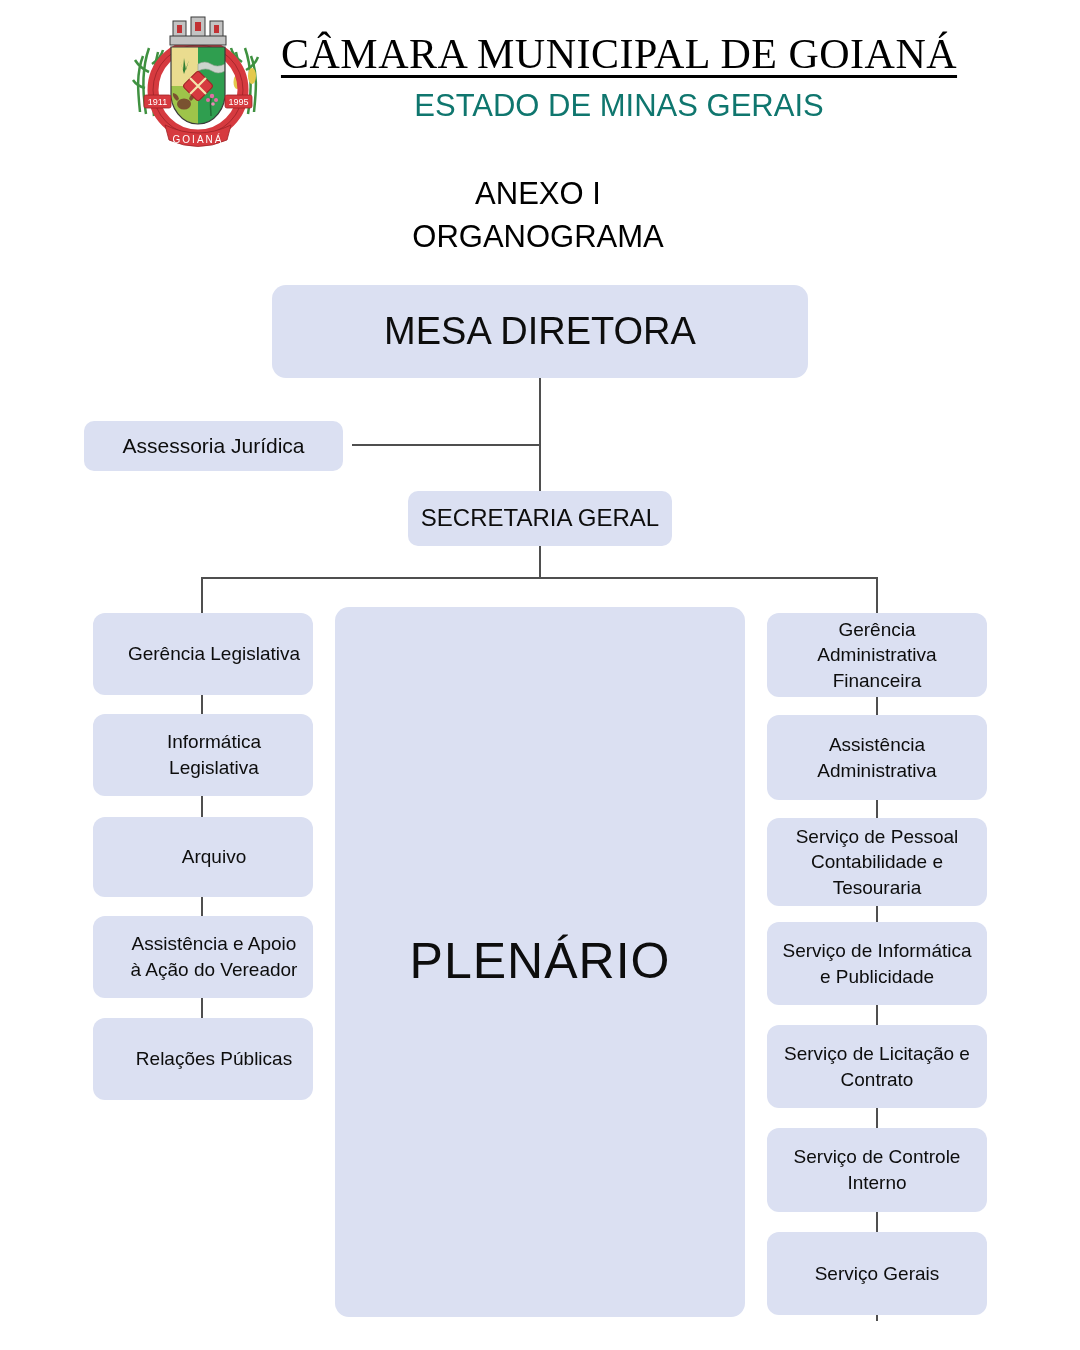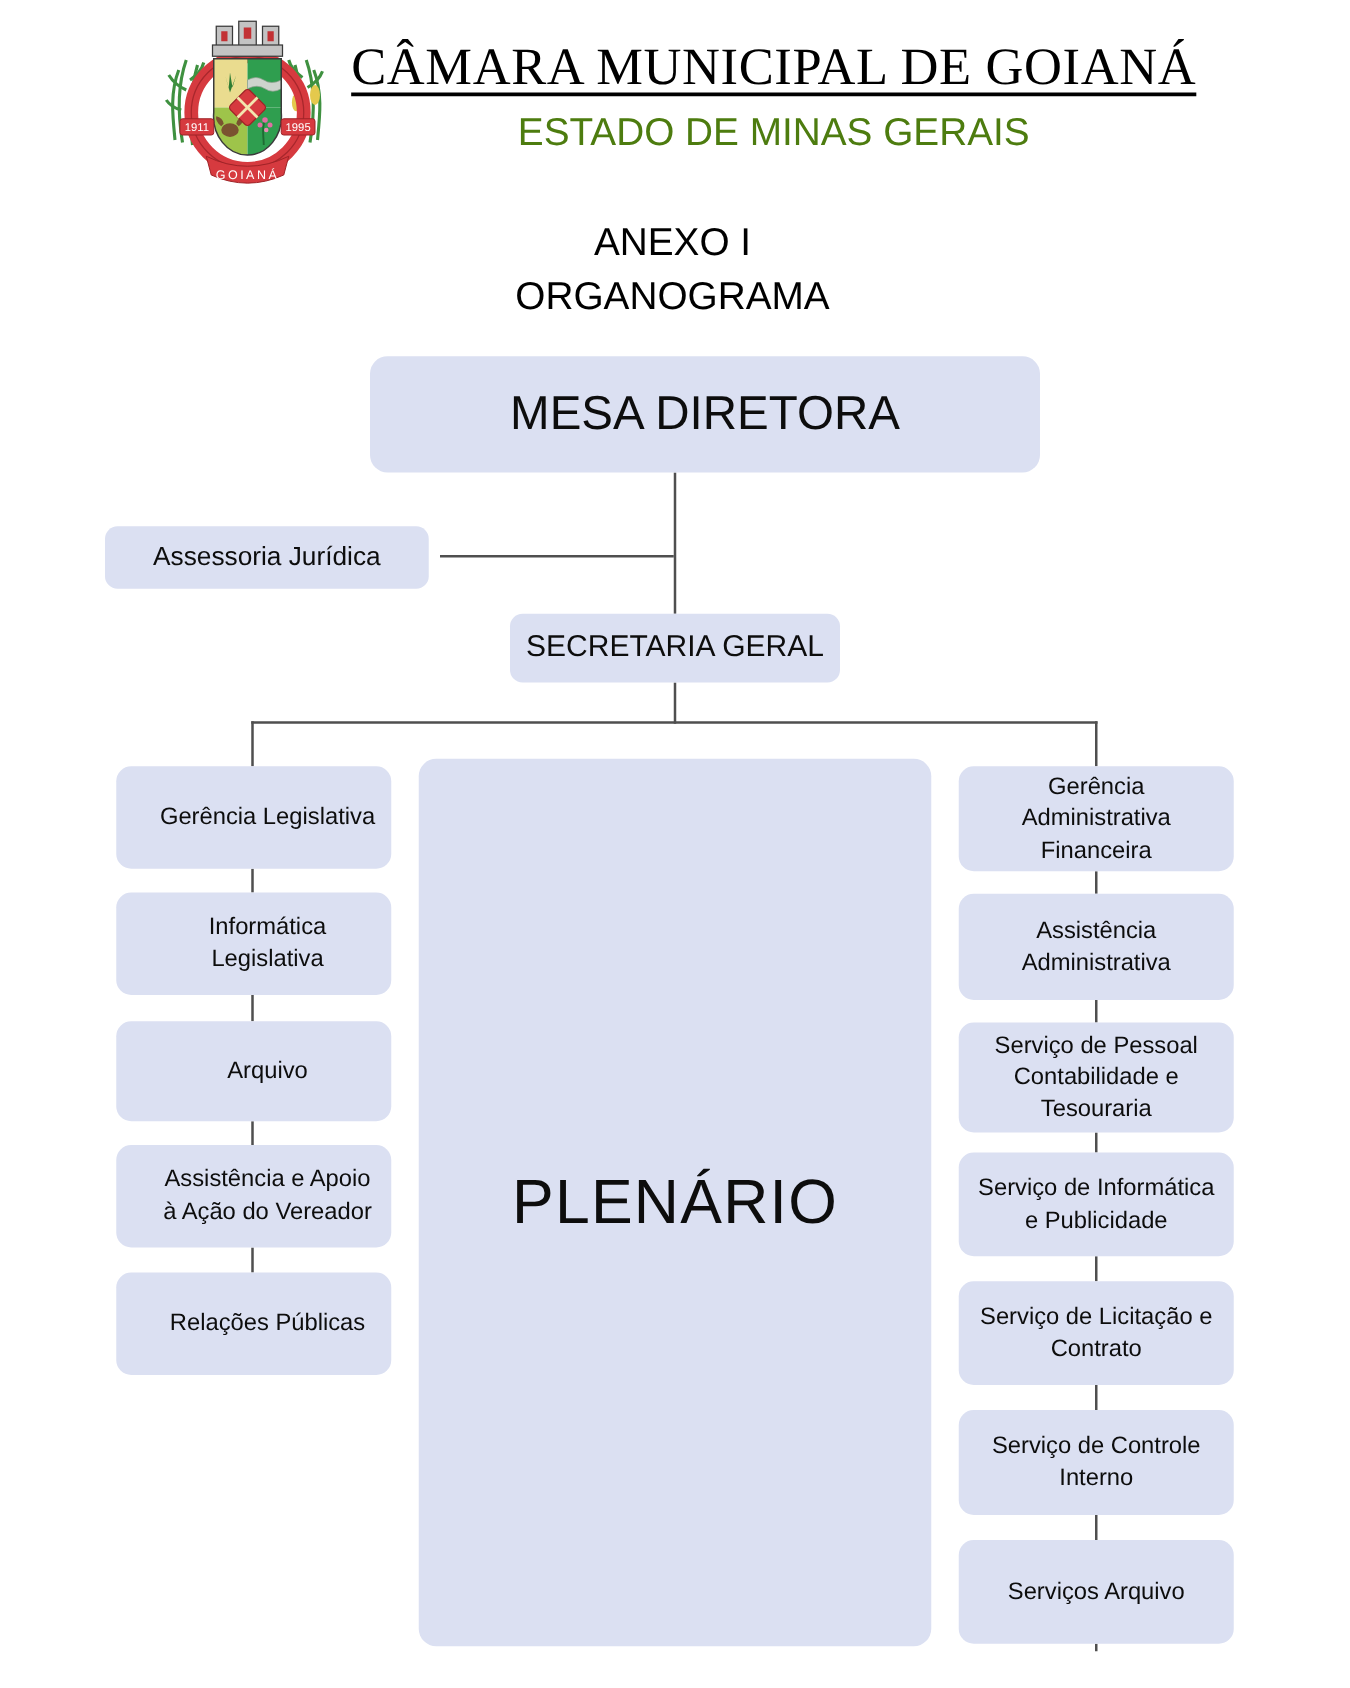--- a/index.html
+++ b/index.html
@@ -5,30 +5,30 @@
   html,body{margin:0;padding:0;background:#ffffff;}
   #page{position:relative;width:1080px;height:1350px;background:#ffffff;overflow:hidden;
         font-family:"Liberation Sans","DejaVu Sans",sans-serif;color:#111;}
 
   
   .logo{position:absolute;left:116px;top:12px;width:166px;height:142px;}
   .head-text{position:absolute;left:278px;top:30px;width:682px;text-align:center;}
   .head-title{font-size:42px;letter-spacing:.5px;color:#000;
               text-decoration:underline;text-decoration-thickness:3px;text-underline-offset:7px;
               white-space:nowrap;font-family:Liberation Serif, serif;}
-  .head-sub{font-size:31px;margin-top:10px;color:#4d7c0f;white-space:nowrap;}
+  .head-sub{font-size:31px;margin-top:10px;color:#0f766e;white-space:nowrap;}
 
   .annex{position:absolute;left:138px;top:172px;width:800px;text-align:center;
          font-size:31px;line-height:43px;color:#000;}
 
   
   .node{position:absolute;background:#dbe0f2;border-radius:12px;
         display:flex;align-items:center;justify-content:center;text-align:center;
         box-sizing:border-box;padding:4px 10px;color:#0d0d0d;line-height:1.35;}
-  .n-root{left:272px;top:285px;width:536px;height:93px;font-size:38px;border-radius:14px;margin-left:24px;}
+  .n-root{left:272px;top:285px;width:536px;height:93px;font-size:38px;border-radius:14px;}
   .n-adv{left:84px;top:421px;width:259px;height:50px;font-size:21px;border-radius:10px;}
   .n-sec{left:408px;top:491px;width:264px;height:55px;font-size:24px;border-radius:10px;}
   .n-plen{left:335px;top:607px;width:410px;height:710px;font-size:50px;letter-spacing:1px;border-radius:14px;}
   .n-sm{width:220px;font-size:19px;}
   .col-l{left:93px;padding-left:32px;}
   .col-r{left:767px;}
 
   
   .ln{position:absolute;background:#4f4f4f;}
   .v{width:2px;} .h{height:2px;}
@@ -163,15 +163,15 @@
   <div class="node n-sm col-l" style="top:817px;height:80px;">Arquivo</div>
   <div class="node n-sm col-l" style="top:916px;height:82px;">Assistência e Apoio à Ação do Vereador</div>
   <div class="node n-sm col-r" style="top:613px;height:84px;">Gerência Administrativa Financeira</div>
 
   <div class="node n-sm col-l" style="top:1018px;height:82px;">Relações Públicas</div>
   <div class="node n-sm col-r" style="top:715px;height:85px;">Assistência Administrativa</div>
   <div class="node n-sm col-r" style="top:818px;height:88px;">Serviço de Pessoal Contabilidade e Tesouraria</div>
   <div class="node n-sm col-r" style="top:922px;height:83px;">Serviço de Informática e Publicidade</div>
   <div class="node n-sm col-r" style="top:1025px;height:83px;">Serviço de Licitação e Contrato</div>
   <div class="node n-sm col-r" style="top:1128px;height:84px;">Serviço de Controle Interno</div>
-  <div class="node n-sm col-r" style="top:1232px;height:83px;">Serviços Arquivo</div>
+  <div class="node n-sm col-r" style="top:1232px;height:83px;">Serviço Gerais</div>
 
 </div>
 
 </body></html>

